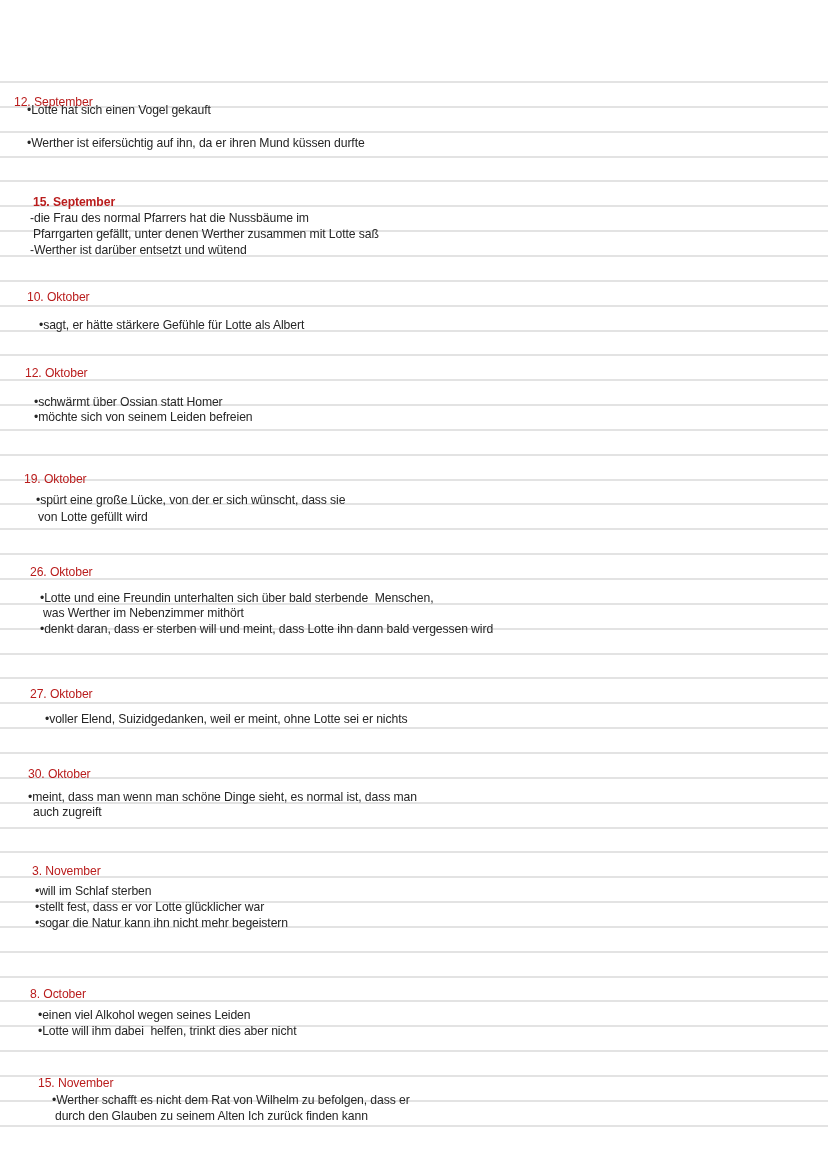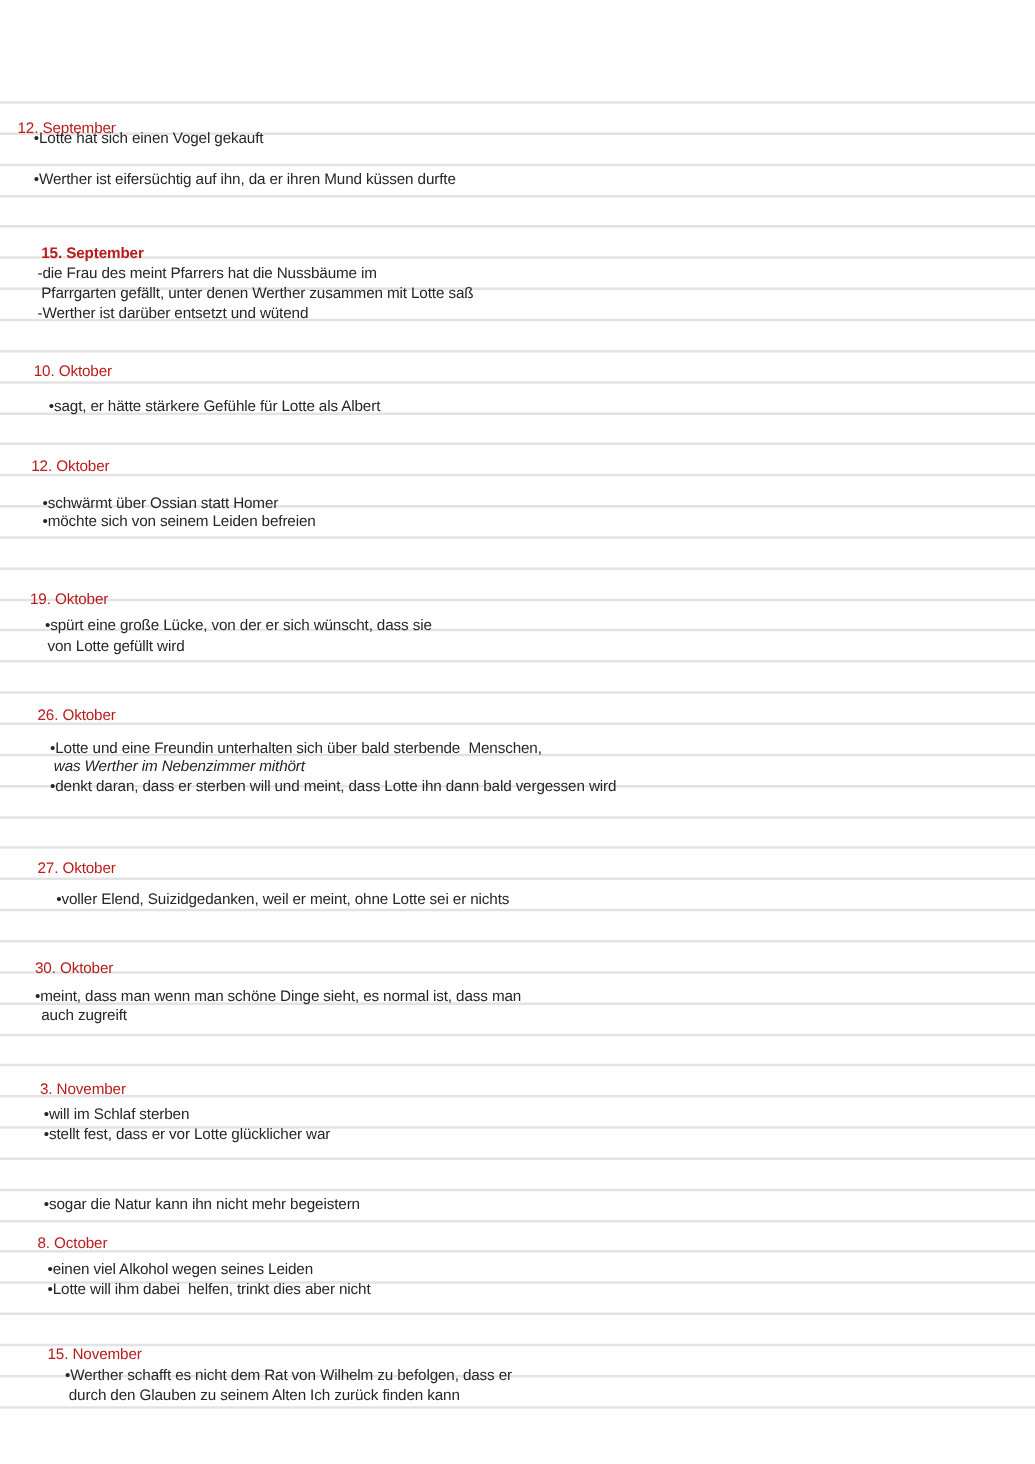--- a/index.html
+++ b/index.html
@@ -61,58 +61,58 @@
       <div class="rule" style="top: 1125px; background: rgb(227, 227, 227);"></div>
     </div>
   <div id="entries">
       <div>
         <div class="txt heading" style="left: 14px; top: 95px;">12. September</div>
         <div class="txt note" style="left: 27px; top: 103px;">•Lotte hat sich einen Vogel gekauft</div>
         <div class="txt note" style="left: 27px; top: 136px;">•Werther ist eifersüchtig auf ihn, da er ihren Mund küssen durfte</div>
       </div>
       <div>
         <div class="txt heading" style="left: 33px; top: 195px; font-weight: bold;">15. September</div>
-        <div class="txt note" style="left: 30px; top: 211px;">-die Frau des meint Pfarrers hat die Nussbäume im</div>
+        <div class="txt note" style="left: 30px; top: 211px;">-die Frau des normal Pfarrers hat die Nussbäume im</div>
         <div class="txt note" style="left: 33px; top: 227px;">Pfarrgarten gefällt, unter denen Werther zusammen mit Lotte saß</div>
         <div class="txt note" style="left: 30px; top: 243px;">-Werther ist darüber entsetzt und wütend</div>
       </div>
       <div>
         <div class="txt heading" style="left: 27px; top: 290px;">10. Oktober</div>
         <div class="txt note" style="left: 39px; top: 318px;">•sagt, er hätte stärkere Gefühle für Lotte als Albert</div>
       </div>
       <div>
         <div class="txt heading" style="left: 25px; top: 366px;">12. Oktober</div>
         <div class="txt note" style="left: 34px; top: 395px;">•schwärmt über Ossian statt Homer</div>
         <div class="txt note" style="left: 34px; top: 410px;">•möchte sich von seinem Leiden befreien</div>
       </div>
       <div>
         <div class="txt heading" style="left: 24px; top: 472px;">19. Oktober</div>
         <div class="txt note" style="left: 36px; top: 493px;">•spürt eine große Lücke, von der er sich wünscht, dass sie</div>
         <div class="txt note" style="left: 38px; top: 510px;">von Lotte gefüllt wird</div>
       </div>
       <div>
         <div class="txt heading" style="left: 30px; top: 565px;">26. Oktober</div>
         <div class="txt note" style="left: 40px; top: 591px;">•Lotte und eine Freundin unterhalten sich über bald sterbende  Menschen,</div>
-        <div class="txt note" style="left: 43px; top: 606px; font-style: italic;">was Werther im Nebenzimmer mithört</div>
+        <div class="txt note" style="left: 43px; top: 606px;">was Werther im Nebenzimmer mithört</div>
         <div class="txt note" style="left: 40px; top: 622px;">•denkt daran, dass er sterben will und meint, dass Lotte ihn dann bald vergessen wird</div>
       </div>
       <div>
         <div class="txt heading" style="left: 30px; top: 687px;">27. Oktober</div>
         <div class="txt note" style="left: 45px; top: 712px;">•voller Elend, Suizidgedanken, weil er meint, ohne Lotte sei er nichts</div>
       </div>
       <div>
         <div class="txt heading" style="left: 28px; top: 767px;">30. Oktober</div>
         <div class="txt note" style="left: 28px; top: 790px;">•meint, dass man wenn man schöne Dinge sieht, es normal ist, dass man</div>
         <div class="txt note" style="left: 33px; top: 805px;">auch zugreift</div>
       </div>
       <div>
         <div class="txt heading" style="left: 32px; top: 864px;">3. November</div>
         <div class="txt note" style="left: 35px; top: 884px;">•will im Schlaf sterben</div>
         <div class="txt note" style="left: 35px; top: 900px;">•stellt fest, dass er vor Lotte glücklicher war</div>
-        <div class="txt note" style="left: 35px; top: 916px; margin-top: 40px;">•sogar die Natur kann ihn nicht mehr begeistern</div>
+        <div class="txt note" style="left: 35px; top: 916px;">•sogar die Natur kann ihn nicht mehr begeistern</div>
       </div>
       <div>
         <div class="txt heading" style="left: 30px; top: 987px;">8. October</div>
         <div class="txt note" style="left: 38px; top: 1008px;">•einen viel Alkohol wegen seines Leiden</div>
         <div class="txt note" style="left: 38px; top: 1024px;">•Lotte will ihm dabei  helfen, trinkt dies aber nicht</div>
       </div>
       <div>
         <div class="txt heading" style="left: 38px; top: 1076px;">15. November</div>
         <div class="txt note" style="left: 52px; top: 1093px;">•Werther schafft es nicht dem Rat von Wilhelm zu befolgen, dass er</div>
         <div class="txt note" style="left: 55px; top: 1109px;">durch den Glauben zu seinem Alten Ich zurück finden kann</div>

